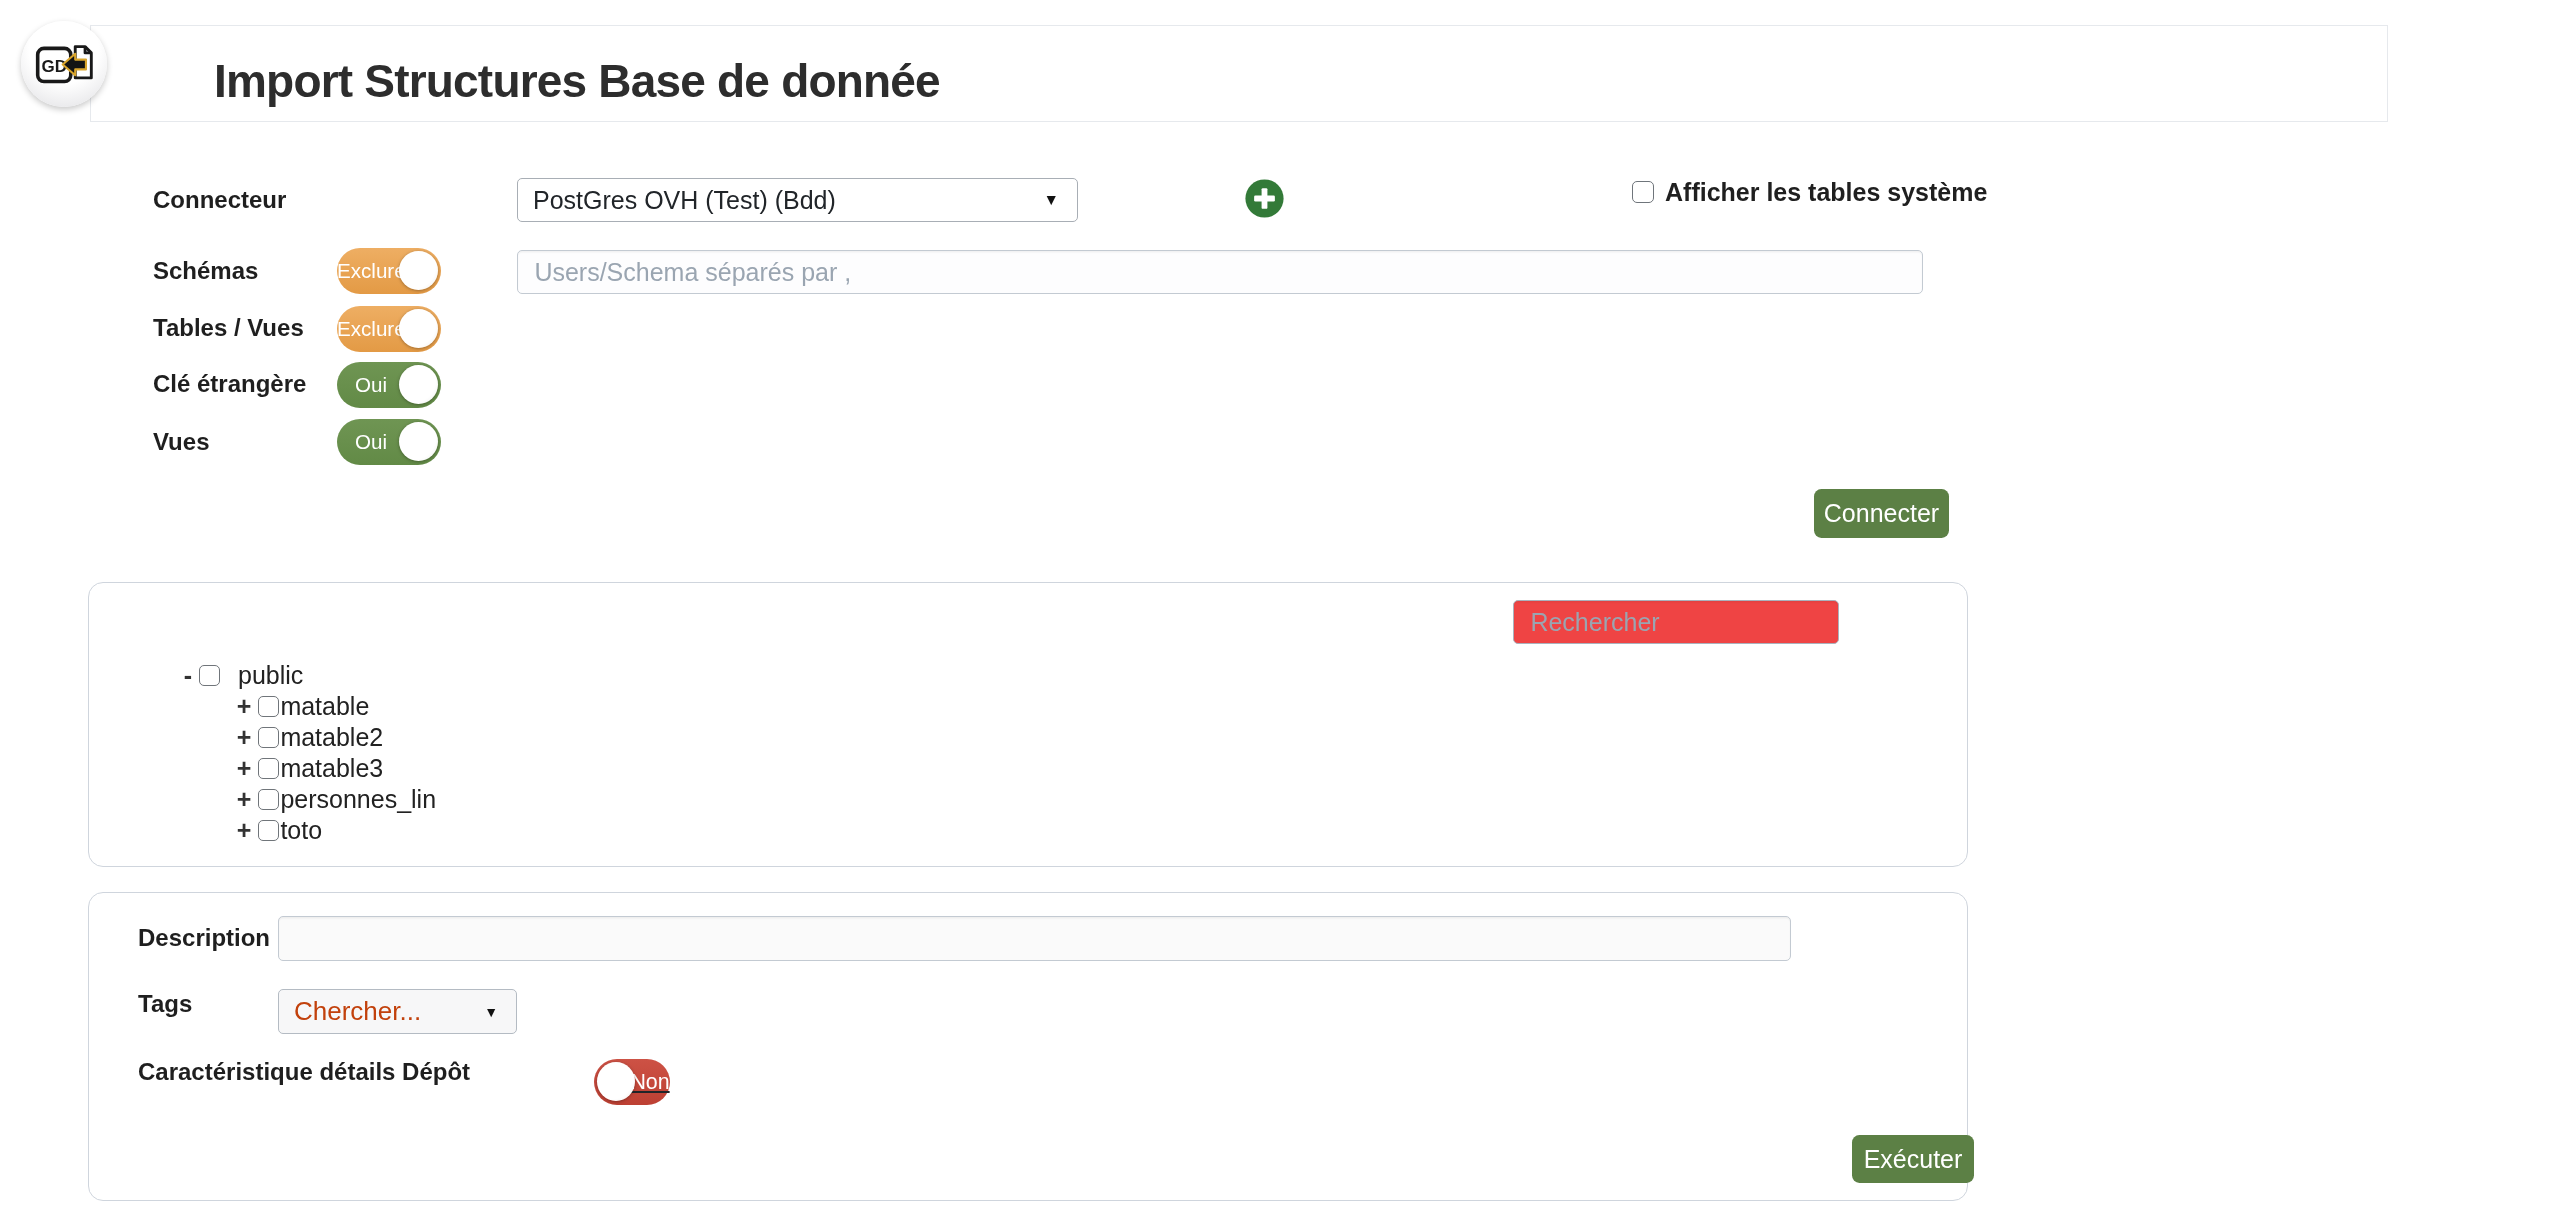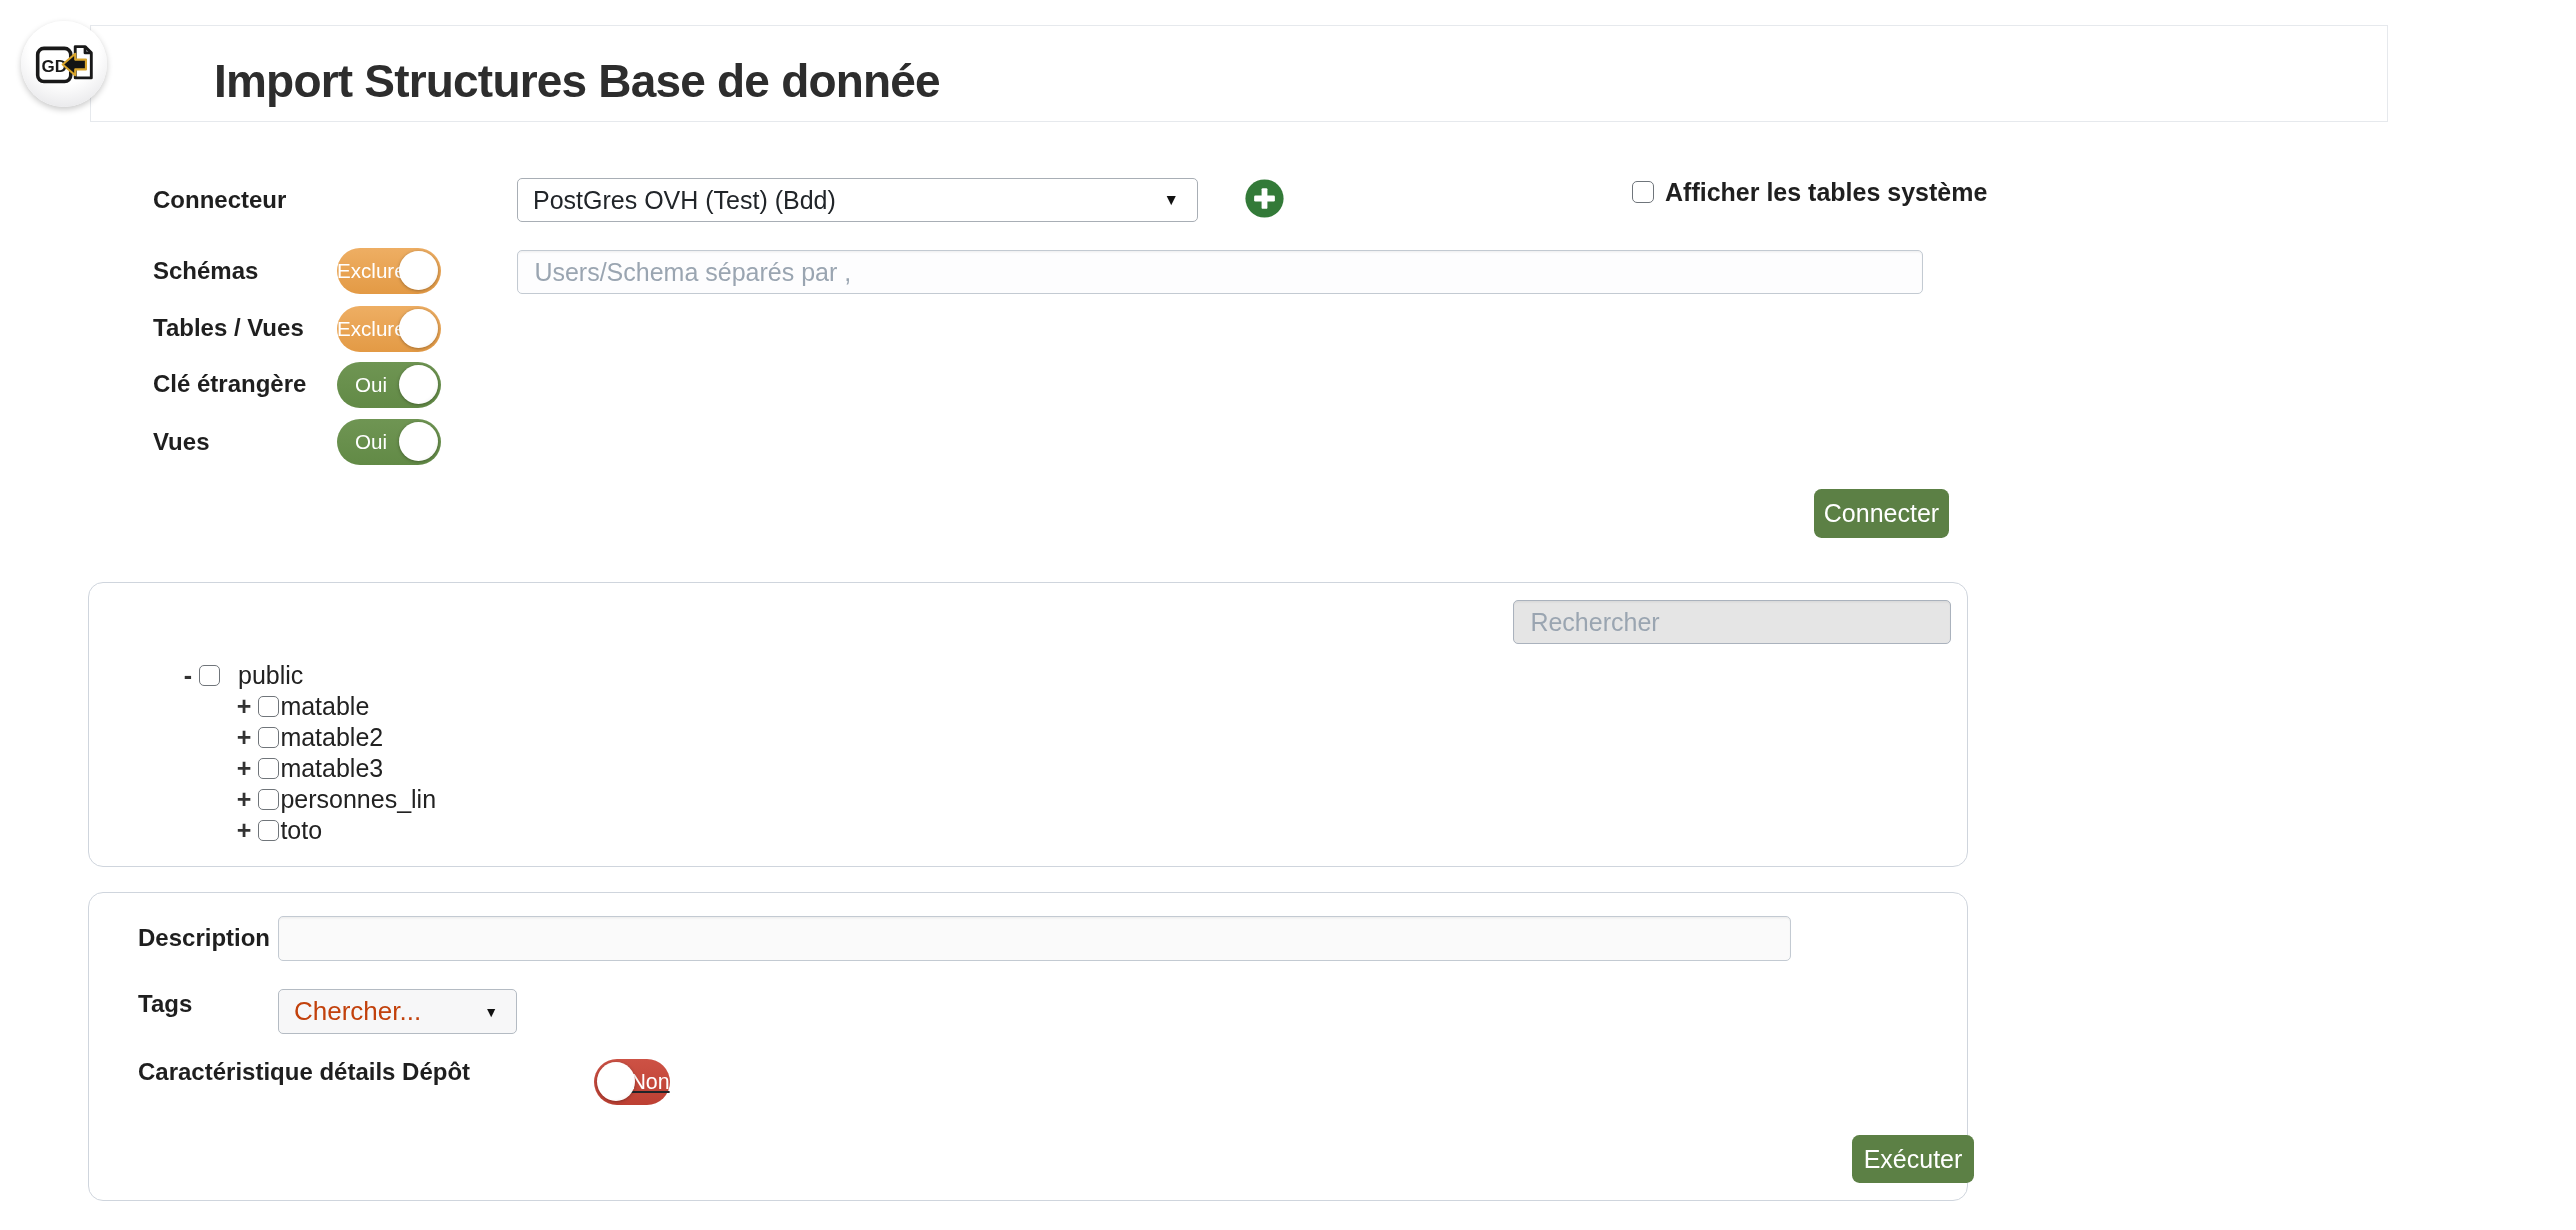--- a/index.html
+++ b/index.html
@@ -80,21 +80,21 @@
     <svg width="59" height="51" viewBox="0 0 66 56">
       <rect x="3" y="10" width="37" height="37" rx="7" fill="#fff" stroke="#191919" stroke-width="4"></rect>
       <text x="21.5" y="36" text-anchor="middle" font-family="Liberation Sans, sans-serif" font-size="19" font-weight="bold" fill="#191919">GD</text>
       <path d="M45 8 h11 l7 7 v28 h-18 z" fill="#fff" stroke="#191919" stroke-width="3.2" stroke-linejoin="round"></path>
       <path d="M56 8 v7 h7" fill="none" stroke="#191919" stroke-width="3.2" stroke-linejoin="round"></path>
       <path d="M31 28 L45 16 v6.5 h12 v11 h-12 v6.5 z" fill="#141414" stroke="#d9a52c" stroke-width="2.4" stroke-linejoin="round"></path>
     </svg>
   </div>
 
   <div class="form-label" style="left:153px; top:186px;">Connecteur</div>
-  <div class="select-box" style="left:517px; top:178px; width:681px; height:44px;">
+  <div class="select-box" style="left:517px; top:178px; width:561px; height:44px;">
     <span class="sel-text">PostGres OVH (Test) (Bdd)</span>
     <span class="caret">▼</span>
   </div>
   <div class="plus-btn">
     <svg width="39" height="39" viewBox="0 0 47 47">
       <circle cx="23.5" cy="23.5" r="23" fill="#337a38"></circle>
       <rect x="11" y="20" width="25" height="7" rx="1.5" fill="#fff"></rect>
       <rect x="20" y="11" width="7" height="25" rx="1.5" fill="#fff"></rect>
     </svg>
   </div>
@@ -122,21 +122,21 @@
 
   <div class="form-label" style="left:153px; top:428px;">Vues</div>
   <div class="toggle tg-green on-right" style="left:337px; top:419px; width:104px; height:46px;">
     <span class="tg-label">Oui</span>
     <span class="knob"></span>
   </div>
 
   <button class="btn" style="left:1786px; top:489px; width:135px; height:49px;">Connecter</button>
 
   <div class="panel panel-tree"></div>
-  <input class="text-input" style="left: 1513px; top: 600px; width: 438px; height: 44px; border-color: rgb(170, 178, 189); background: #e5e5e5;" type="text" placeholder="Rechercher">
+  <input class="text-input" style="left: 1513px; top: 600px; width: 326px; height: 44px; border-color: rgb(170, 178, 189); background: #ef4444;" type="text" placeholder="Rechercher">
 
   <div class="tree-root-row">
     <span class="expander">-</span>
     <span class="tree-cb" style="margin-left:1.6px;"></span>
     <span class="tree-label">public</span>
   </div>
   <div class="tree-children">
     <div class="tree-child-row">
       <span class="expander">+</span>
       <span class="tree-cb"></span>

